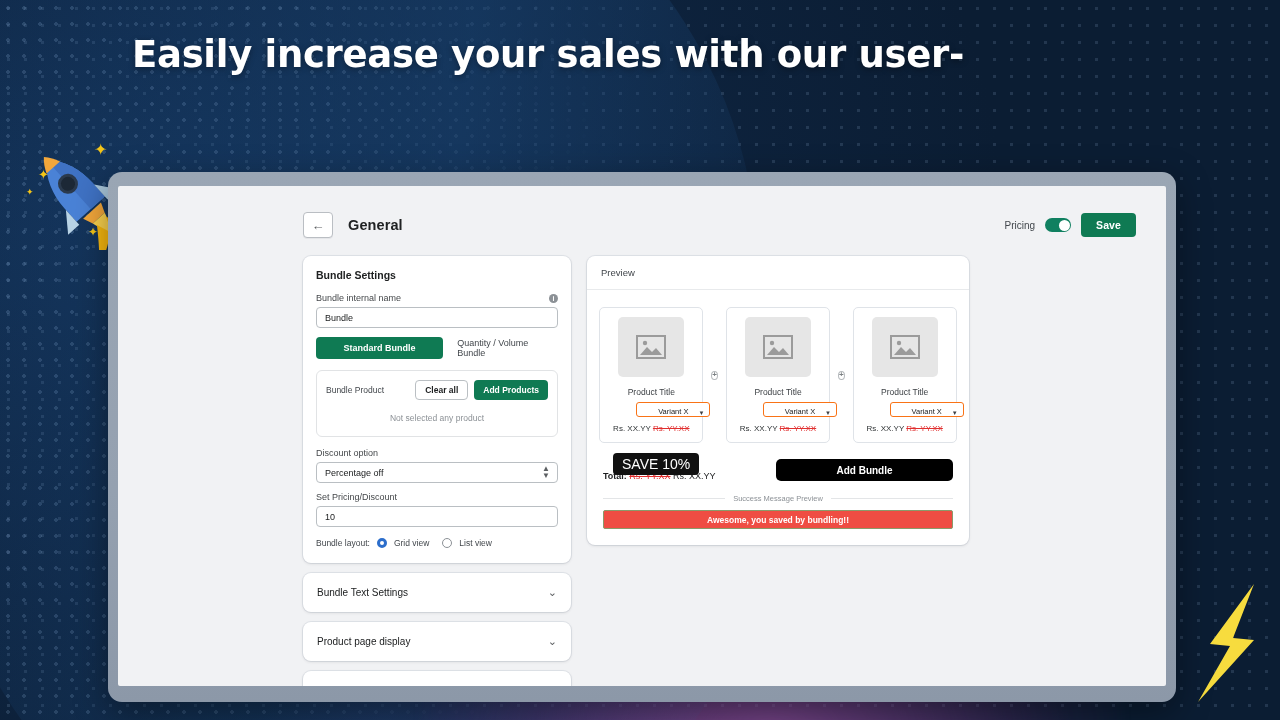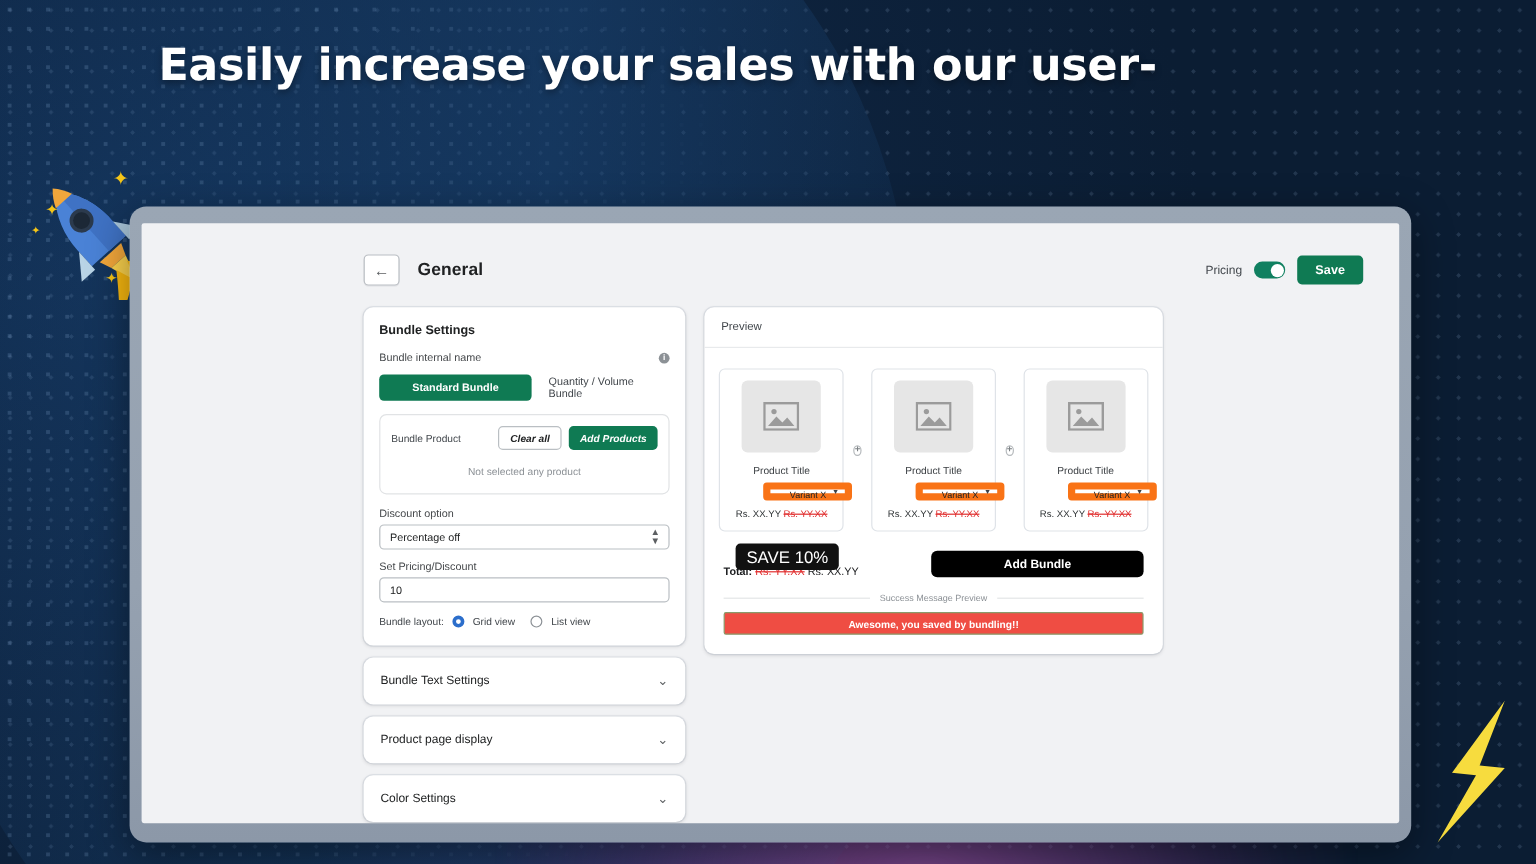--- a/index.html
+++ b/index.html
@@ -130,21 +130,21 @@
     padding:6px 0; width:128px; text-align:center; border-radius:4px;
   }
   .seg-inactive { font-size:9px; color:#42474c; margin-left:14px; }
 
   .subcard {
     border:1px solid #e1e3e5; border-radius:6px; padding:9px 9px 13px;
     margin-bottom:11px;
   }
   .subcard-head { display:flex; align-items:center; }
   .subcard-title { font-size:8.5px; color:#42474c; }
-  .btn-row { margin-left:auto; display:flex; gap:6px;font-style:italic; }
+  .btn-row { margin-left:auto; display:flex; gap:6px; }
   .btn-plain {
     border:1px solid #babfc3; border-radius:4px; background:#fff;
     font-size:8.5px; font-weight:700; color:#202223; padding:4px 9px;
   }
   .btn-green {
     background:#0f7a53; border-radius:4px; color:#fff;
     font-size:8.5px; font-weight:700; padding:5px 9px;
   }
   .empty-note { text-align:center; font-size:8.5px; color:#8c9196; margin-top:13px; }
 
@@ -175,23 +175,23 @@
     width:104px; border:1px solid #dfe3e8; border-radius:5px; background:#fff;
     padding:9px 8px 9px; display:flex; flex-direction:column; align-items:center;
   }
   .thumb {
     width:66px; height:60px; background:#e6e6e6; border-radius:5px;
     display:flex; align-items:center; justify-content:center;
   }
   .thumb svg { display:block; }
   .pt { font-size:8.5px; color:#3d4145; margin-top:10px; }
   .variant {
-    margin-top:5px; width:74px; height:15px; border:6px solid #f97316; border-radius:3px;
+    margin-top:5px; width:74px; height:15px; border:1px solid #f97316; border-radius:3px;
     background:#fff; font-size:7.5px; color:#202223;
-    display:flex; align-items:flex-start; justify-content:center; position:relative;margin-left:44px;
+    display:flex; align-items:flex-end; justify-content:center; position:relative;margin-left:44px;
   }
   .variant .vcar { position:absolute; right:5px; font-size:6px; color:#3d4145; }
   .price { margin-top:7px; font-size:8px; color:#2f3335; white-space:nowrap; }
   .price s { color:#e02f2f; text-decoration:line-through; margin-left:2px; }
   .plus {
     width:9px; height:9px; border-radius:50%; background:#fff;
     border:1px solid #b6babd; color:#7c8184; font-size:8px; font-weight:700;
     display:flex; align-items:center; justify-content:center;
     align-self:center; margin:0 8px; line-height:1;
   }
@@ -300,20 +300,21 @@
 
         <div class="col-left">
           <div class="card">
             <div class="panel">
               <div class="panel-title">Bundle Settings</div>
 
               <div class="field-label">
                 <span>Bundle internal name</span>
                 <span class="info-dot">i</span>
               </div>
+              <div class="input">Bundle</div>
 
               <div class="seg-row">
                 <div class="seg-active">Standard Bundle</div>
                 <div class="seg-inactive">Quantity / Volume Bundle</div>
               </div>
 
               <div class="subcard">
                 <div class="subcard-head">
                   <div class="subcard-title">Bundle Product</div>
                   <div class="btn-row">

